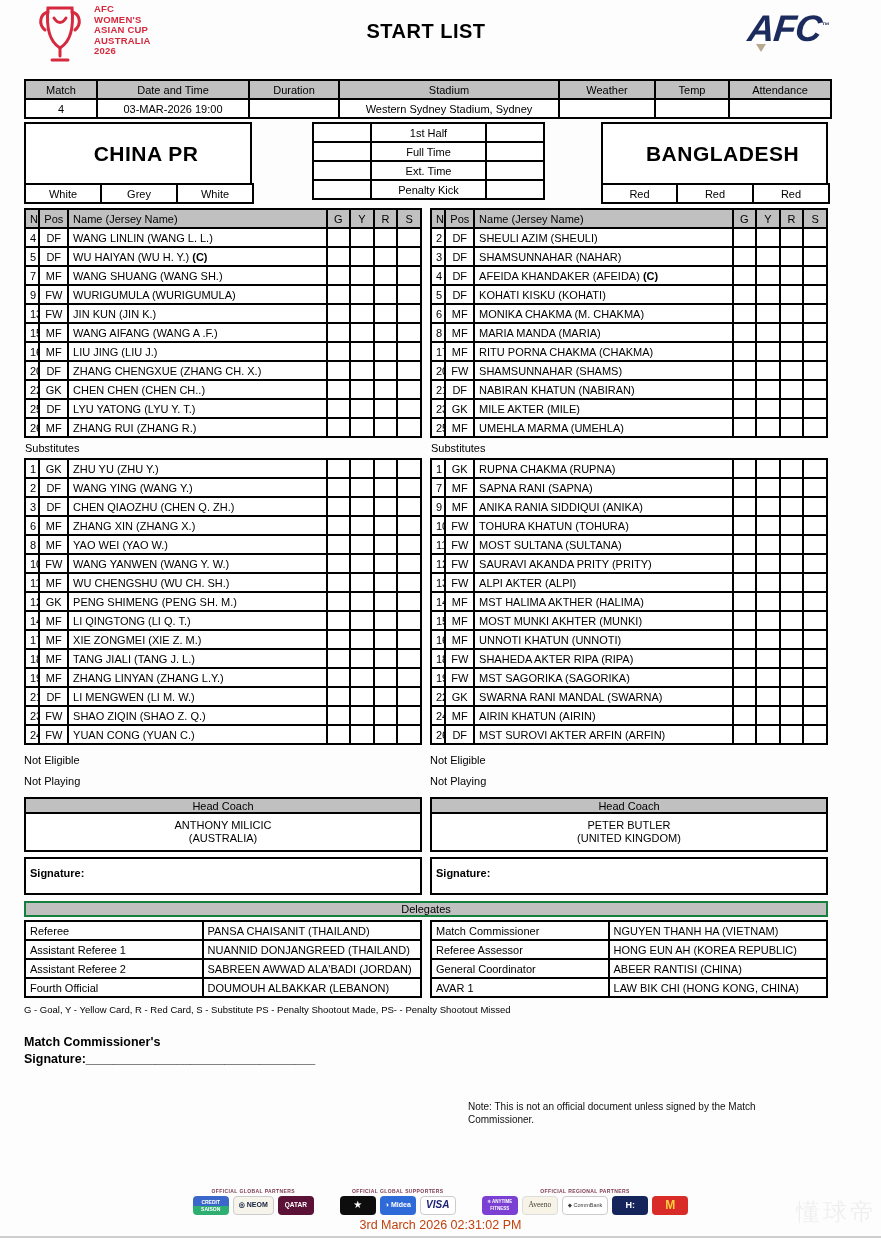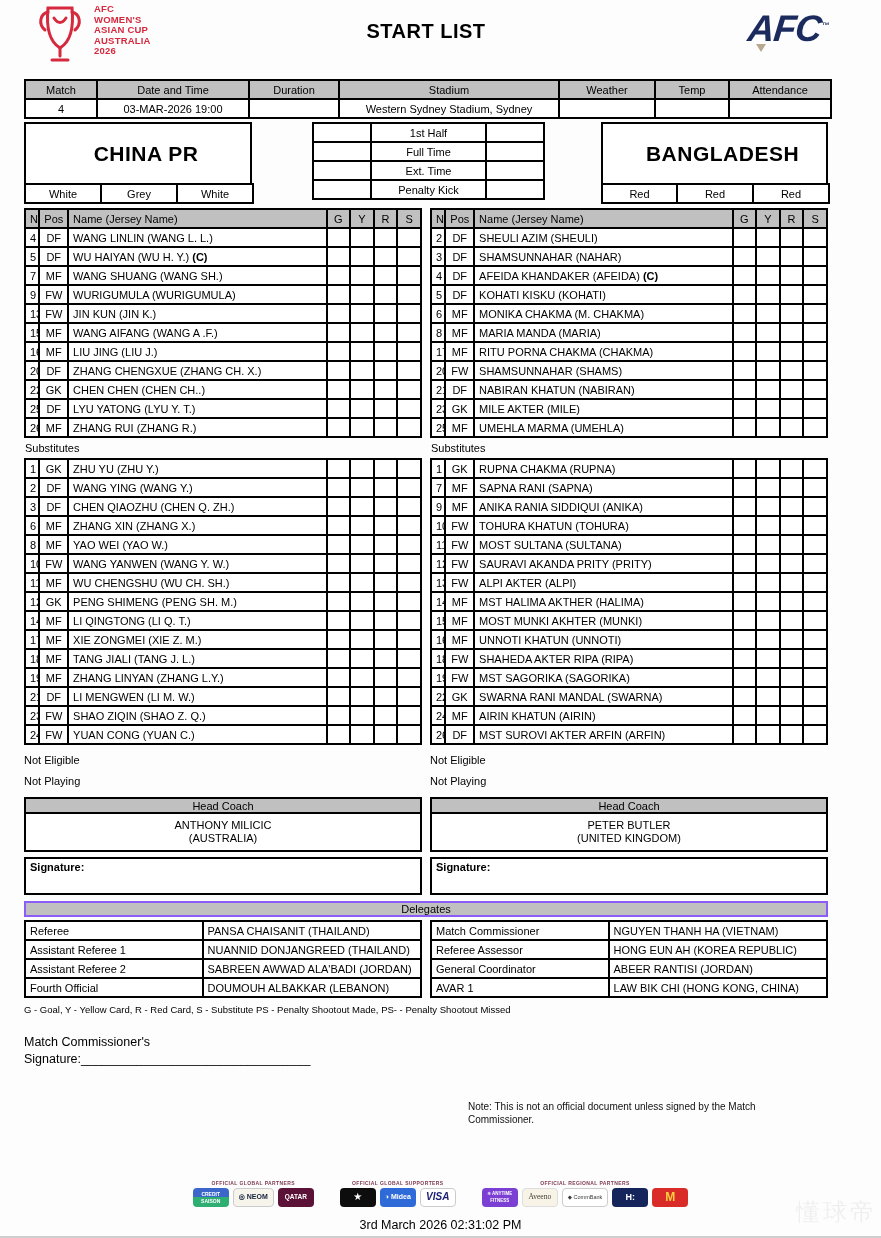--- a/index.html
+++ b/index.html
@@ -50,42 +50,42 @@
   .c-name { width:252px; }
   .c-stat { width:23px; }
   .subs-label { font-size:11px; margin:4px 0 0 1px; height:15px; }
   .flat-label { font-size:11px; margin-top:9px; }
 
   
   .coach-wrap { margin-top:10px; }
   .coach-title { border:2px solid #000; background:#c0c0c0; height:17px; font-size:11px; display:flex; align-items:center; justify-content:center; }
   .coach-name { border:2px solid #000; border-top:none; min-height:38px; background:#fff; display:flex; flex-direction:column;
                 align-items:center; justify-content:center; font-size:11px; line-height:13px; }
-  .sig-box { border:2px solid #000; height:38px; background:#fff; font-size:11px; font-weight:bold; padding:2px 4px; margin-top:5px; }
+  .sig-box { border:2px solid #000; height:38px; background:#fff; font-size:11px; font-weight:bold; padding:8px 4px; margin-top:5px; }
 
   
-  .delegates-title { border:2px solid #8b5cf6; background:#c0c0c0; height:16px; font-size:11px; display:flex; align-items:center; justify-content:center; margin-top:6px; }
+  .delegates-title { border:2px solid #15803d; background:#c0c0c0; height:16px; font-size:11px; display:flex; align-items:center; justify-content:center; margin-top:6px; }
   .dele-table { width:398px; margin-top:3px; }
   .drole { width:156px;margin-top:8px; }
   .dname { width:192px; }
 
   .legend { font-size:9.5px; margin-top:6px; }
 
   
-  .commish { margin-top:19px; font-size:12.5px; font-weight:normal; line-height:17px; }
+  .commish { margin-top:19px; font-size:12.5px; font-weight:bold; line-height:17px; }
   .note { position:absolute; left:468px; top:1100px; width:300px; font-size:10px; line-height:13px; color:#111; }
 
   .footer { position:absolute; left:0; right:0; bottom:4px; text-align:center; }
   .sponsor-row { display:flex; justify-content:center; align-items:flex-end; gap:22px; }
   .sp-group { display:flex; flex-direction:column; align-items:center; }
   .sp-label { font-size:5px; color:#7d3a50; letter-spacing:.4px; margin-bottom:2px; font-weight:bold; }
   .chips { display:flex; align-items:center; }
   .chip { display:inline-flex; align-items:center; justify-content:center; height:19px; min-width:36px;
           padding:0 5px; border-radius:4px; margin:0 2px; font-size:6px; line-height:6.5px; white-space:pre-line; text-align:center; }
-  .timestamp { font-size:12.5px; color:#000000; margin-top:11px; }
+  .timestamp { font-size:12.5px; color:#c2410c; margin-top:3px; }
 
   .watermark { position:absolute; right:4px; bottom:8px; font-size:24px; color:#000; opacity:.05; letter-spacing:3px; }
 </style>
 </head>
 <body>
 
 <div class="page">
   <div class="content">
 
     <div class="hdr">
@@ -760,21 +760,21 @@
             <tr>
               <td class="drole">Match Commissioner</td>
               <td class="dname">NGUYEN THANH HA (VIETNAM)</td>
             </tr>
             <tr>
               <td class="drole">Referee Assessor</td>
               <td class="dname">HONG EUN AH (KOREA REPUBLIC)</td>
             </tr>
             <tr>
               <td class="drole">General Coordinator</td>
-              <td class="dname">ABEER RANTISI (JORDAN)</td>
+              <td class="dname">ABEER RANTISI (CHINA)</td>
             </tr>
             <tr>
               <td class="drole">AVAR 1</td>
               <td class="dname">LAW BIK CHI (HONG KONG, CHINA)</td>
             </tr>
           </tbody>
         </table>
     </div>
 
     <div class="legend">G - Goal, Y - Yellow Card, R - Red Card, S - Substitute PS - Penalty Shootout Made, PS- - Penalty Shootout Missed</div>

